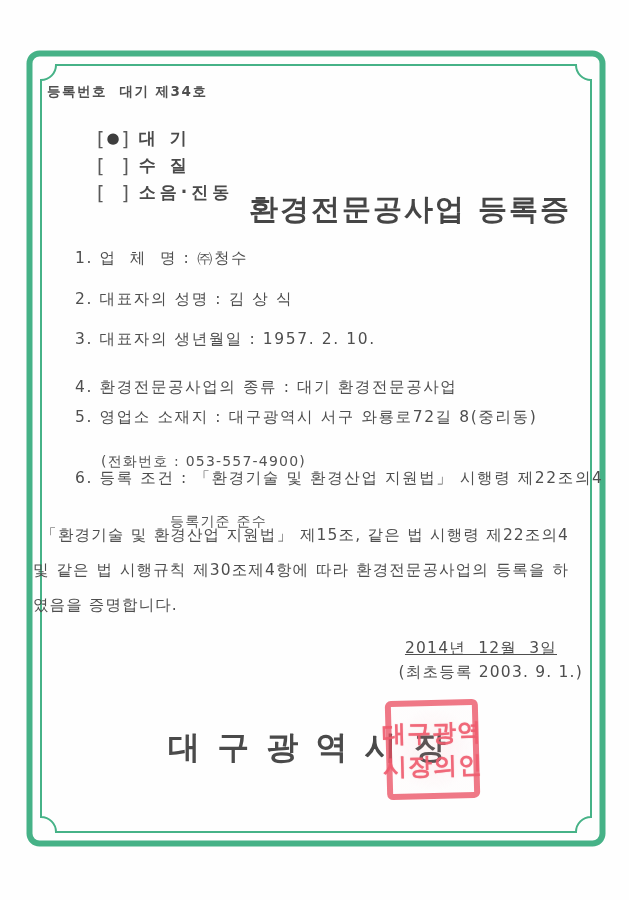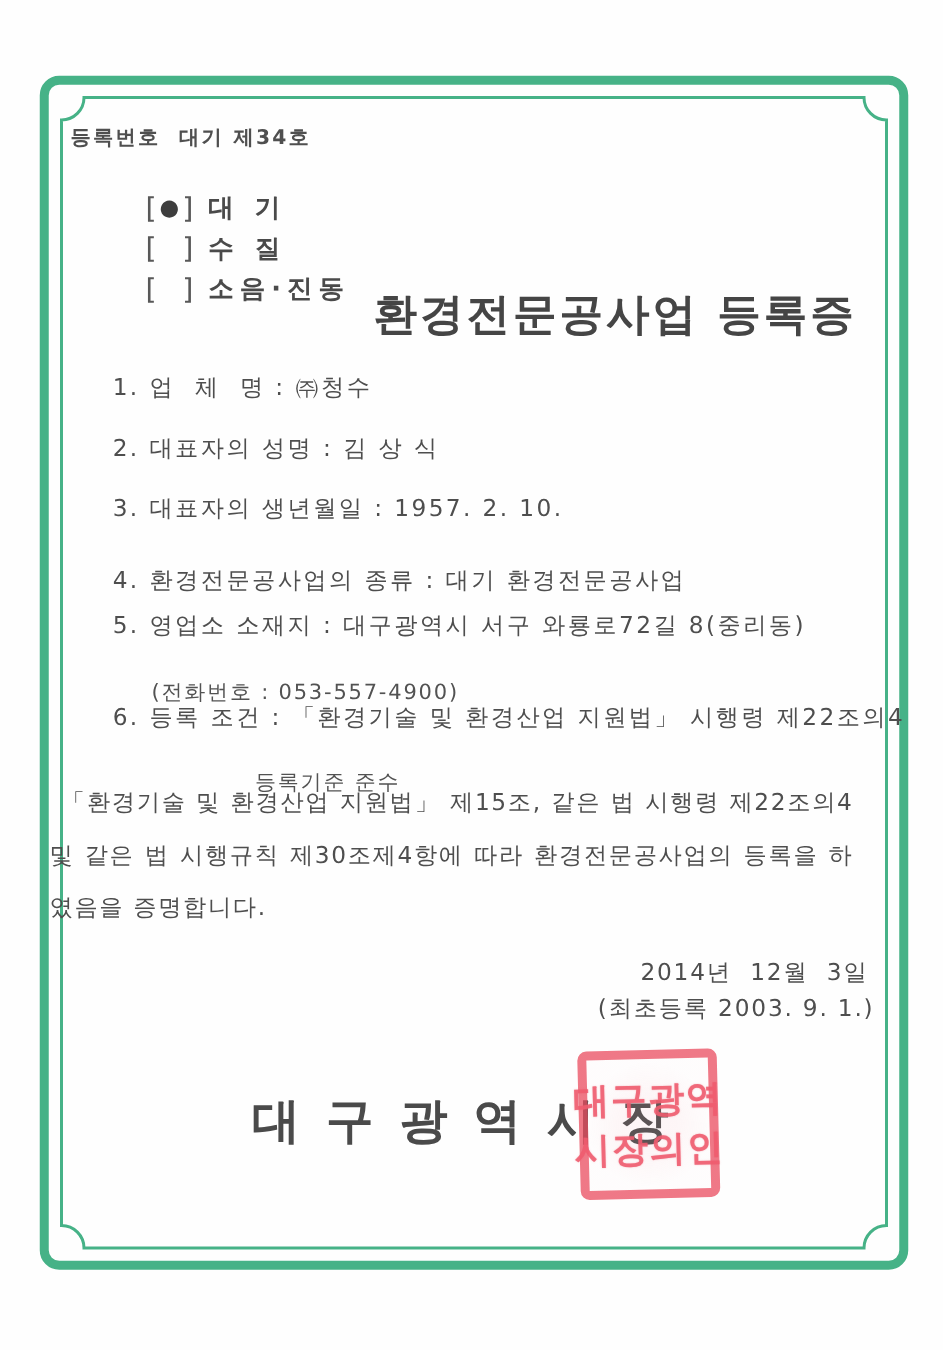--- a/index.html
+++ b/index.html
@@ -113,22 +113,23 @@
   .date-block {
     position: absolute;
     right: 46px; top: 636px;
     text-align: right;
     font-size: 15.5px;
     line-height: 24px;
     letter-spacing: 1.2px;
     color: #4e4e4e;
   }
   .date-block .issue-date {
-    margin-right: 4px;
-    white-space: pre;
+    margin-right: 26px;
+    white-space: pre;
+    text-decoration: underline;
   }
   .date-block .first-reg { white-space: pre; margin-left: 30px; }
   .issuer {
     position: absolute;
     left: 168px; top: 726px;
     font-size: 32px;
     font-weight: bold;
     letter-spacing: 3px;
     color: #4a4a4a;
     white-space: pre;

